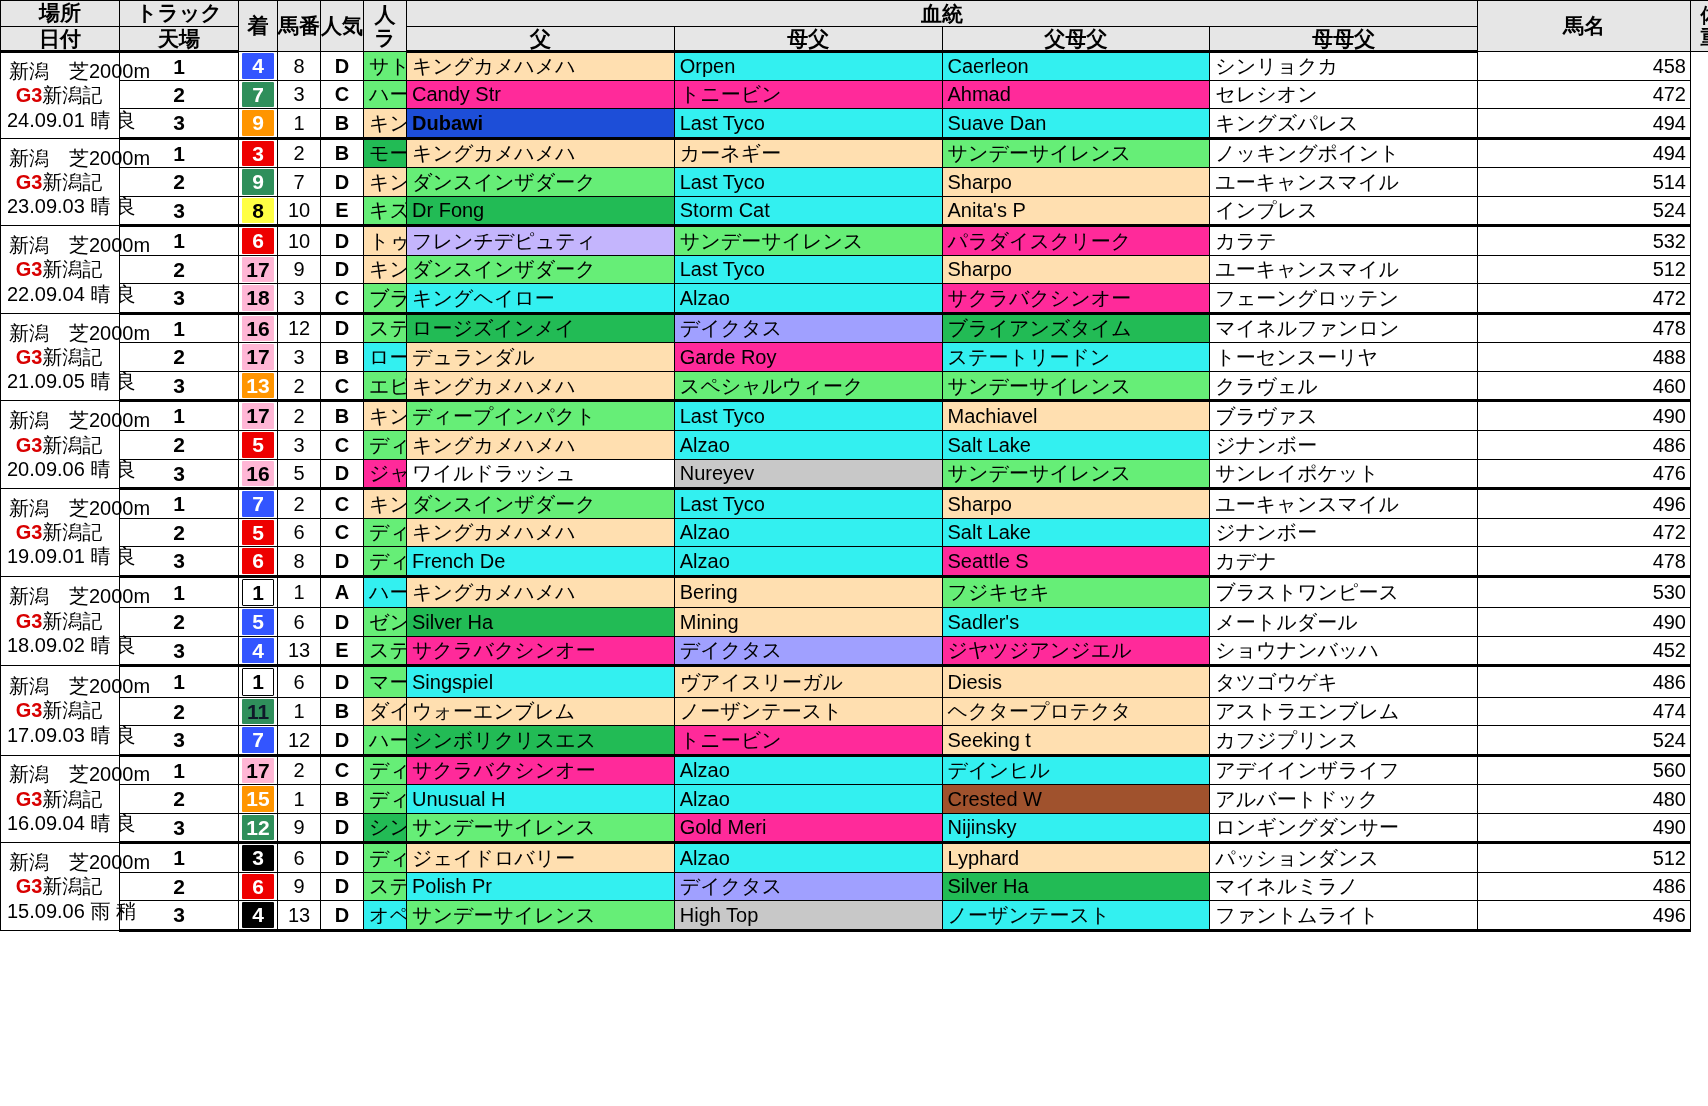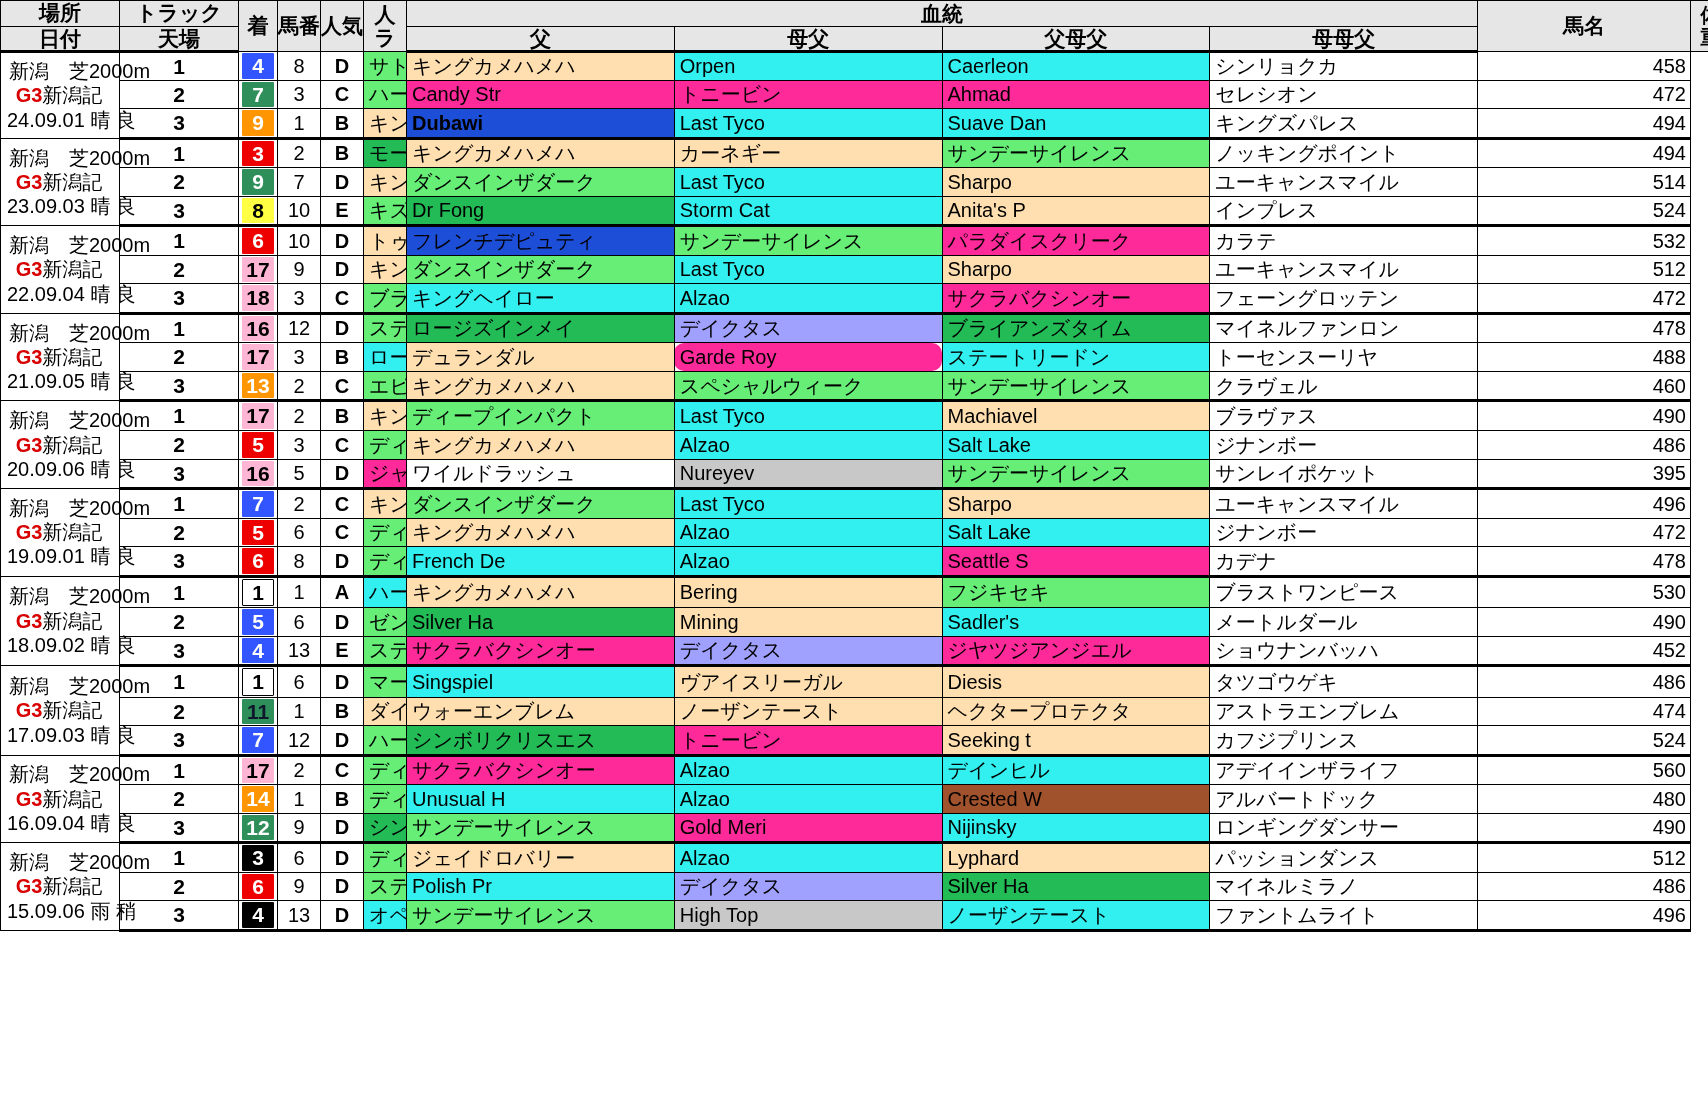--- a/index.html
+++ b/index.html
@@ -179,21 +179,21 @@
               <div class="line3">22.09.04 晴 良</div>
             </div>
           </td>
           <td class="c-chaku">1</td>
           <td class="c-uma">
             <span class="uma-box" style="background: rgb(238, 0, 0); color: rgb(255, 255, 255);">6</span>
           </td>
           <td class="c-ninki">10</td>
           <td class="c-jockey">D</td>
           <td class="c-ped" style="background: rgb(255, 223, 176);">トゥザグローリー</td>
-          <td class="c-ped" style="background: #1d4ed8;">フレンチデピュティ</td>
+          <td class="c-ped" style="background: #c4b5fd;">フレンチデピュティ</td>
           <td class="c-ped" style="background: rgb(102, 238, 119);">サンデーサイレンス</td>
           <td class="c-ped" style="background: rgb(255, 42, 154);">パラダイスクリーク</td>
           <td class="c-name">カラテ</td>
           <td class="c-weight">532</td>
         </tr>
         <tr>
           <td class="c-chaku">2</td>
           <td class="c-uma">
             <span class="uma-box" style="background: rgb(255, 182, 213); color: rgb(0, 0, 0);">17</span>
           </td>
@@ -243,21 +243,21 @@
         </tr>
         <tr>
           <td class="c-chaku">2</td>
           <td class="c-uma">
             <span class="uma-box" style="background: rgb(255, 182, 213); color: rgb(0, 0, 0);">17</span>
           </td>
           <td class="c-ninki">3</td>
           <td class="c-jockey">B</td>
           <td class="c-ped" style="background: rgb(51, 240, 240);">ローエングリン</td>
           <td class="c-ped" style="background: rgb(255, 223, 176);">デュランダル</td>
-          <td class="c-ped" style="background: rgb(255, 42, 154); border-radius: 10px;">Garde Roy</td>
+          <td class="c-ped" style="background: rgb(255, 42, 154);">Garde Roy</td>
           <td class="c-ped" style="background: rgb(51, 240, 240);">ステートリードン</td>
           <td class="c-name">トーセンスーリヤ</td>
           <td class="c-weight">488</td>
         </tr>
         <tr class="rowsep">
           <td class="c-chaku">3</td>
           <td class="c-uma">
             <span class="uma-box" style="background: rgb(255, 149, 0); color: rgb(255, 255, 255);">13</span>
           </td>
           <td class="c-ninki">2</td>
@@ -309,21 +309,21 @@
           <td class="c-uma">
             <span class="uma-box" style="background: rgb(255, 182, 213); color: rgb(0, 0, 0);">16</span>
           </td>
           <td class="c-ninki">5</td>
           <td class="c-jockey">D</td>
           <td class="c-ped" style="background: rgb(255, 42, 154);">ジャングルポケット</td>
           <td class="c-ped" style="background: rgb(255, 255, 255);">ワイルドラッシュ</td>
           <td class="c-ped" style="background: rgb(200, 200, 200);">Nureyev</td>
           <td class="c-ped" style="background: rgb(102, 238, 119);">サンデーサイレンス</td>
           <td class="c-name">サンレイポケット</td>
-          <td class="c-weight">395</td>
+          <td class="c-weight">476</td>
         </tr>
         <tr>
           <td class="meta" rowspan="3">
             <div class="metabox">
               <div class="line1">新潟　芝2000m</div>
               <div class="line2"><span class="g3">G3</span><span>新潟記</span></div>
               <div class="line3">19.09.01 晴 良</div>
             </div>
           </td>
           <td class="c-chaku">1</td>
@@ -482,21 +482,21 @@
           <td class="c-ped" style="background: rgb(102, 238, 119);">ディープインパクト</td>
           <td class="c-ped" style="background: rgb(255, 42, 154);">サクラバクシンオー</td>
           <td class="c-ped" style="background: rgb(51, 240, 240);">Alzao</td>
           <td class="c-ped" style="background: rgb(51, 240, 240);">デインヒル</td>
           <td class="c-name">アデイインザライフ</td>
           <td class="c-weight">560</td>
         </tr>
         <tr>
           <td class="c-chaku">2</td>
           <td class="c-uma">
-            <span class="uma-box" style="background: rgb(255, 149, 0); color: rgb(255, 255, 255);">14</span>
+            <span class="uma-box" style="background: rgb(255, 149, 0); color: rgb(255, 255, 255);">15</span>
           </td>
           <td class="c-ninki">1</td>
           <td class="c-jockey">B</td>
           <td class="c-ped" style="background: rgb(102, 238, 119);">ディープインパクト</td>
           <td class="c-ped" style="background: rgb(51, 240, 240);">Unusual H</td>
           <td class="c-ped" style="background: rgb(51, 240, 240);">Alzao</td>
           <td class="c-ped" style="background: rgb(160, 82, 45);">Crested W</td>
           <td class="c-name">アルバートドック</td>
           <td class="c-weight">480</td>
         </tr>

